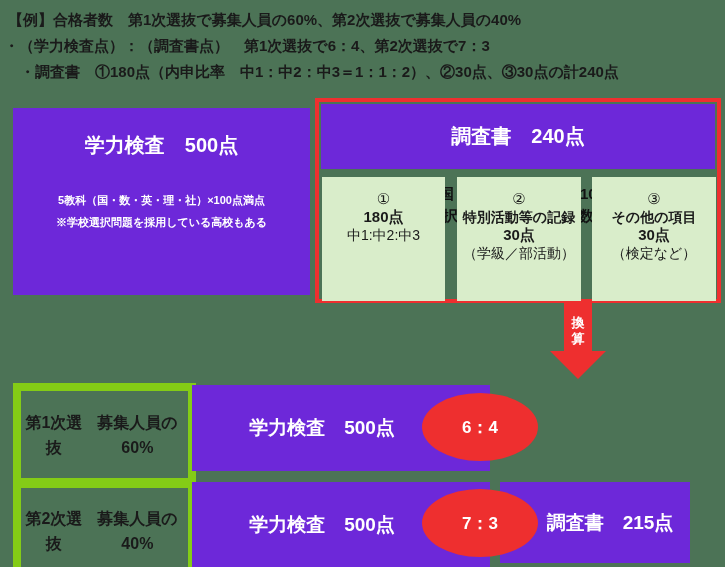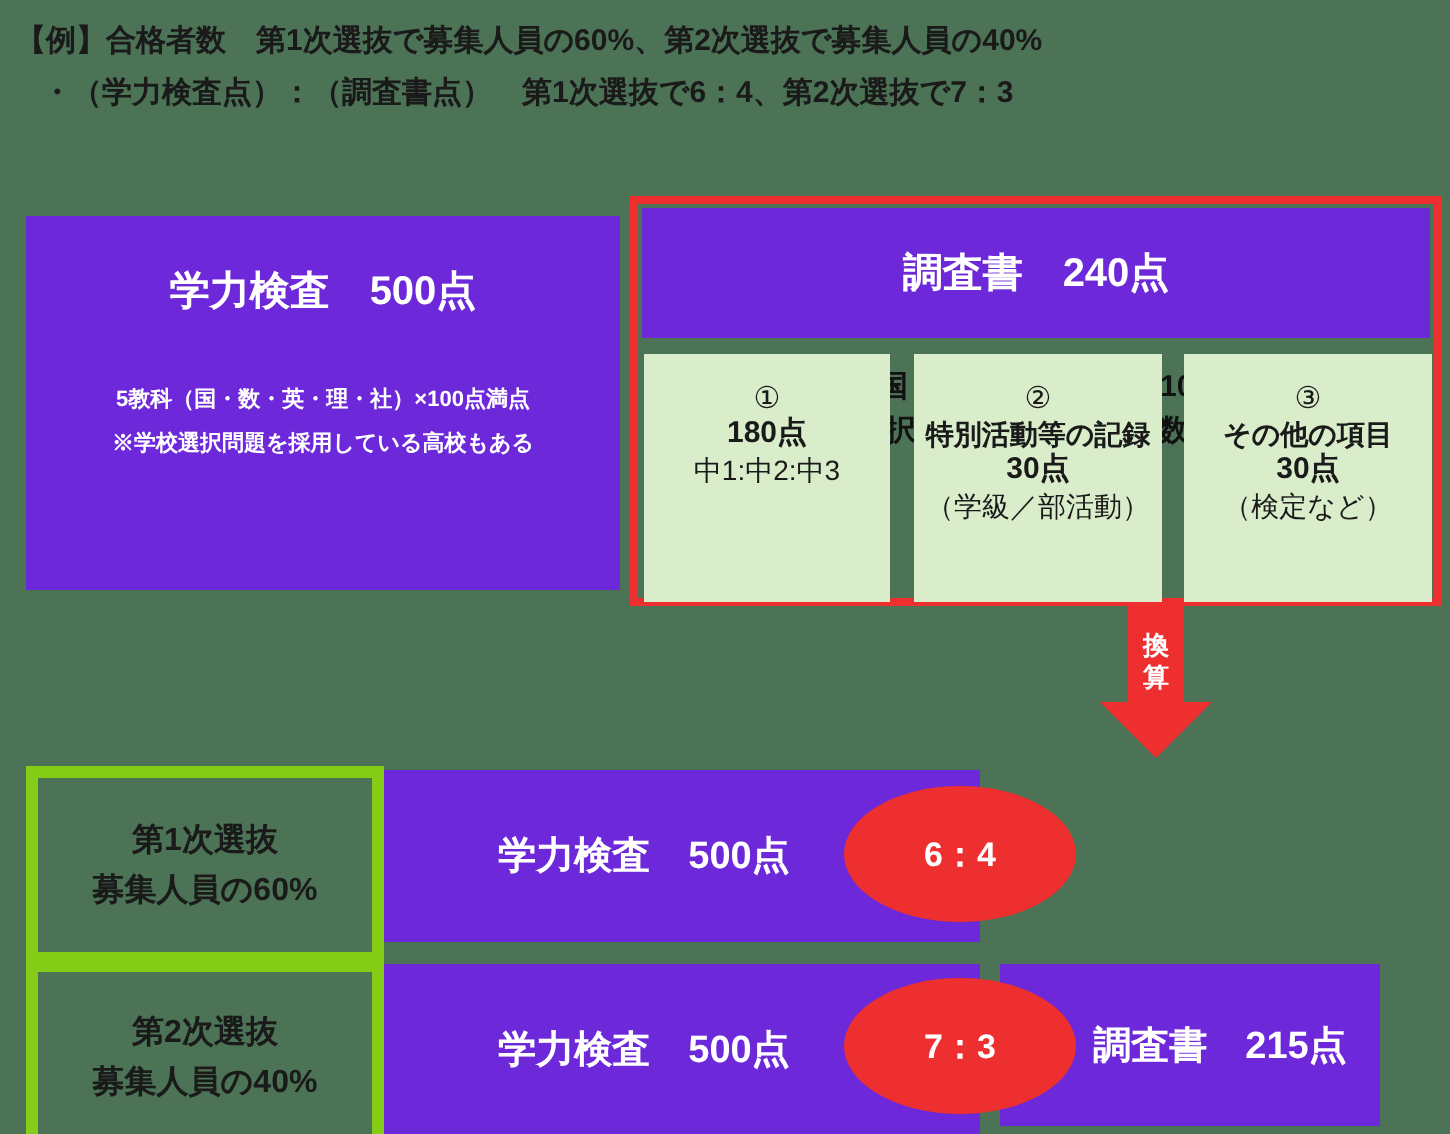--- a/index.html
+++ b/index.html
@@ -17,31 +17,32 @@
   .report-header{left:2px;top:2px;width:394px;height:65px;display:flex;align-items:center;justify-content:center;font-size:20px;}
   .item-box{top:75px;width:123px;height:124px;background:#d9edca;text-align:center;color:#1a1a1a;}
   .item-num{margin-top:13px;font-size:15px;}
   .item-name{font-size:14px;font-weight:bold;line-height:18px;}
   .item-points{font-size:15px;font-weight:bold;line-height:18px;}
   .item-detail{font-size:14px;line-height:18px;}
   .frag{top:81px;width:12px;height:48px;overflow:hidden;font-size:15px;font-weight:bold;color:#111;line-height:22px;white-space:nowrap;}
   .arrow-shaft{left:14px;top:0;width:28px;height:50px;background:#ee2f2f;display:flex;justify-content:center;}
   .arrow-text{width:1em;word-break:break-all;font-size:13px;line-height:16px;padding-top:12px;text-align:center;}
   .arrow-head{left:0;top:48px;width:0;height:0;border-left:28px solid transparent;border-right:28px solid transparent;border-top:28px solid #ee2f2f;}
-  .stage-box{left:13px;width:167px;border:6px solid #84cc16;display:flex;flex-direction:column;align-items:center;justify-content:center;font-size:16px;line-height:25px;text-align:center;}
+  .stage-box{left:13px;width:167px;border:8px solid #84cc16;display:flex;flex-direction:row;align-items:center;justify-content:center;font-size:16px;line-height:25px;text-align:center;}
   .row-green{display:flex;align-items:center;justify-content:center;font-size:19px;white-space:nowrap;}
   .ellipse{left:422px;width:116px;height:68px;background:#ee2f2f;border-radius:50%;display:flex;align-items:center;justify-content:center;font-size:17px;z-index:5;}
 </style>
 </head>
 <body>
 
 <div id="canvas">
 
   <div class="abs blacktext note-line" style="left:8px;top:11px;">【例】合格者数　第1次選抜で募集人員の60%、第2次選抜で募集人員の40%</div>
-  <div class="abs blacktext note-line" style="left:21px;top:37px;text-align:center;">・（学力検査点）：（調査書点）　第1次選抜で6：4、第2次選抜で7：3</div>
+  <div class="abs blacktext note-line" style="left:4px;top:37px;text-align:center;">・（学力検査点）：（調査書点）　第1次選抜で6：4、第2次選抜で7：3</div>
+  <div class="abs blacktext note-line" style="left:20px;top:63px;">・調査書　①180点（内申比率　中1：中2：中3＝1：1：2）、②30点、③30点の計240点</div>
 
   <div class="abs greenbox exam-box whitetext">
     <div class="exam-title">学力検査　500点</div>
     <div class="exam-body">
       <div>5教科（国・数・英・理・社）×100点満点</div>
       <div>※学校選択問題を採用している高校もある</div>
     </div>
   </div>
 
   <div class="abs report-box">

